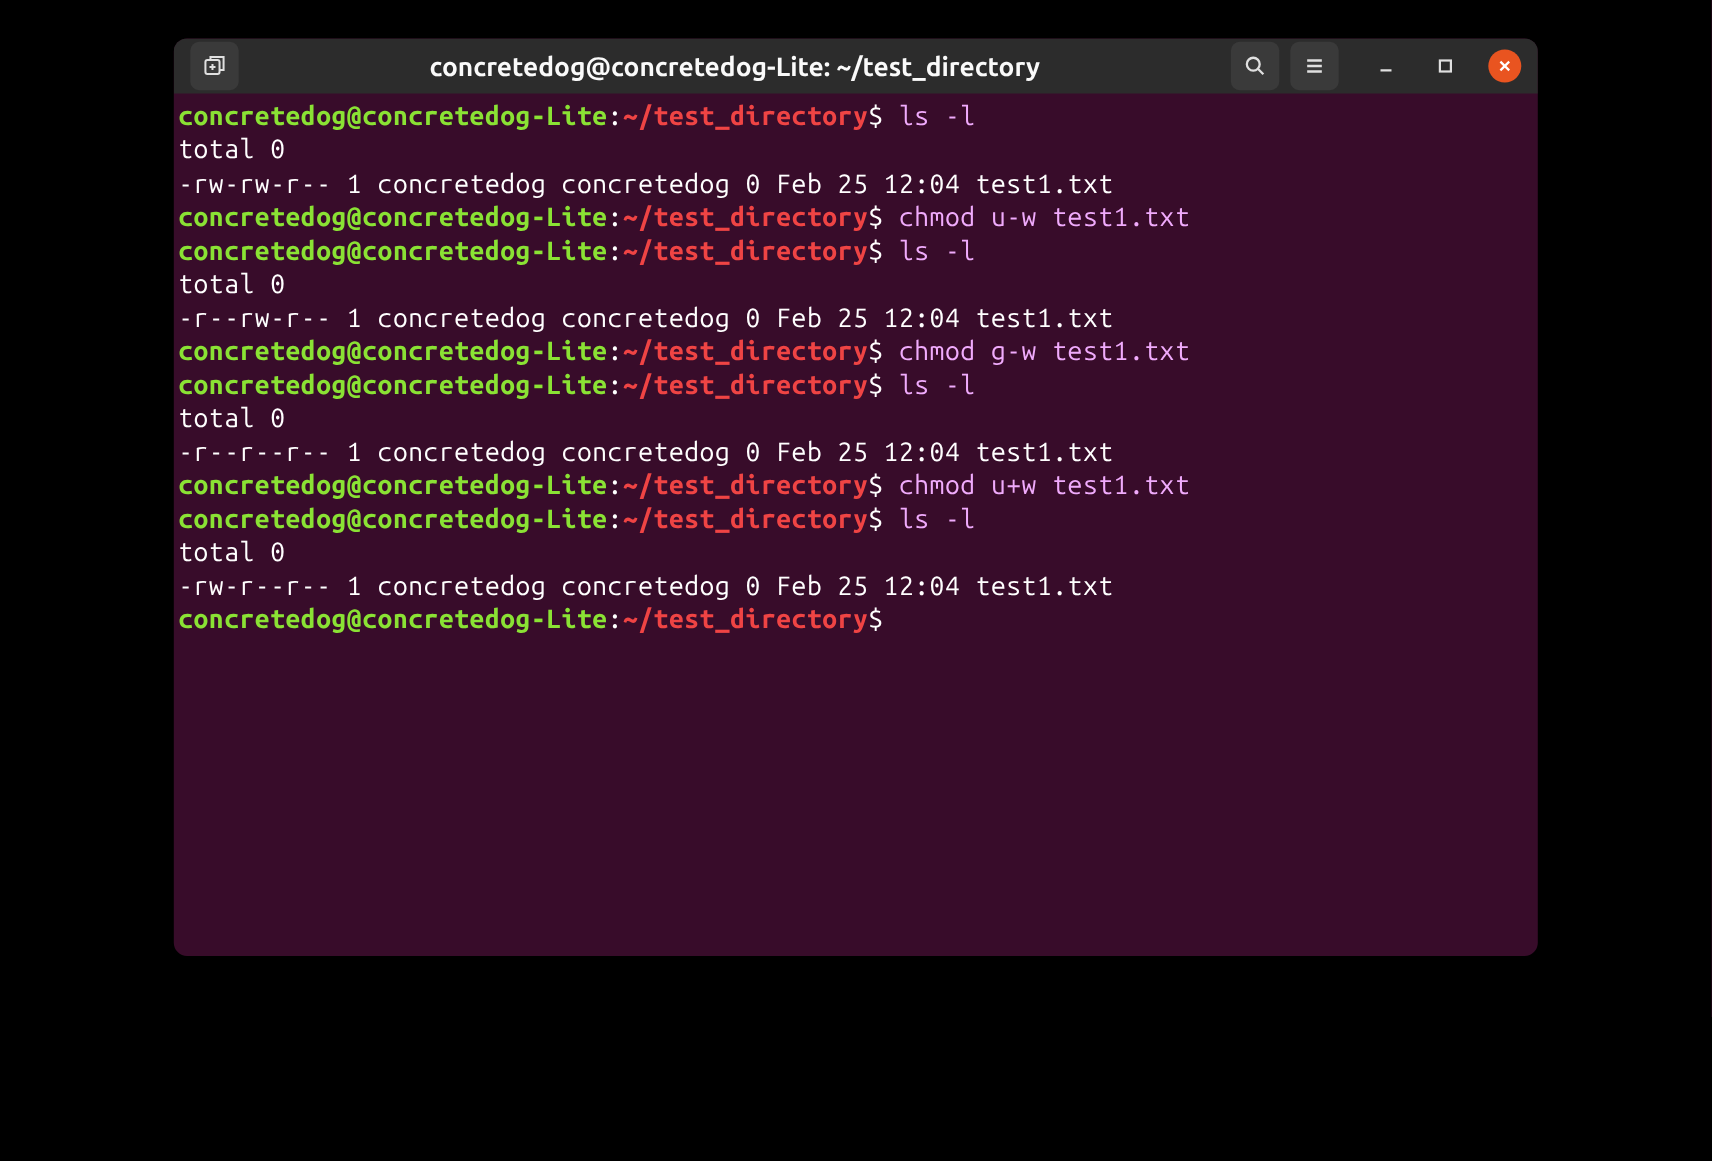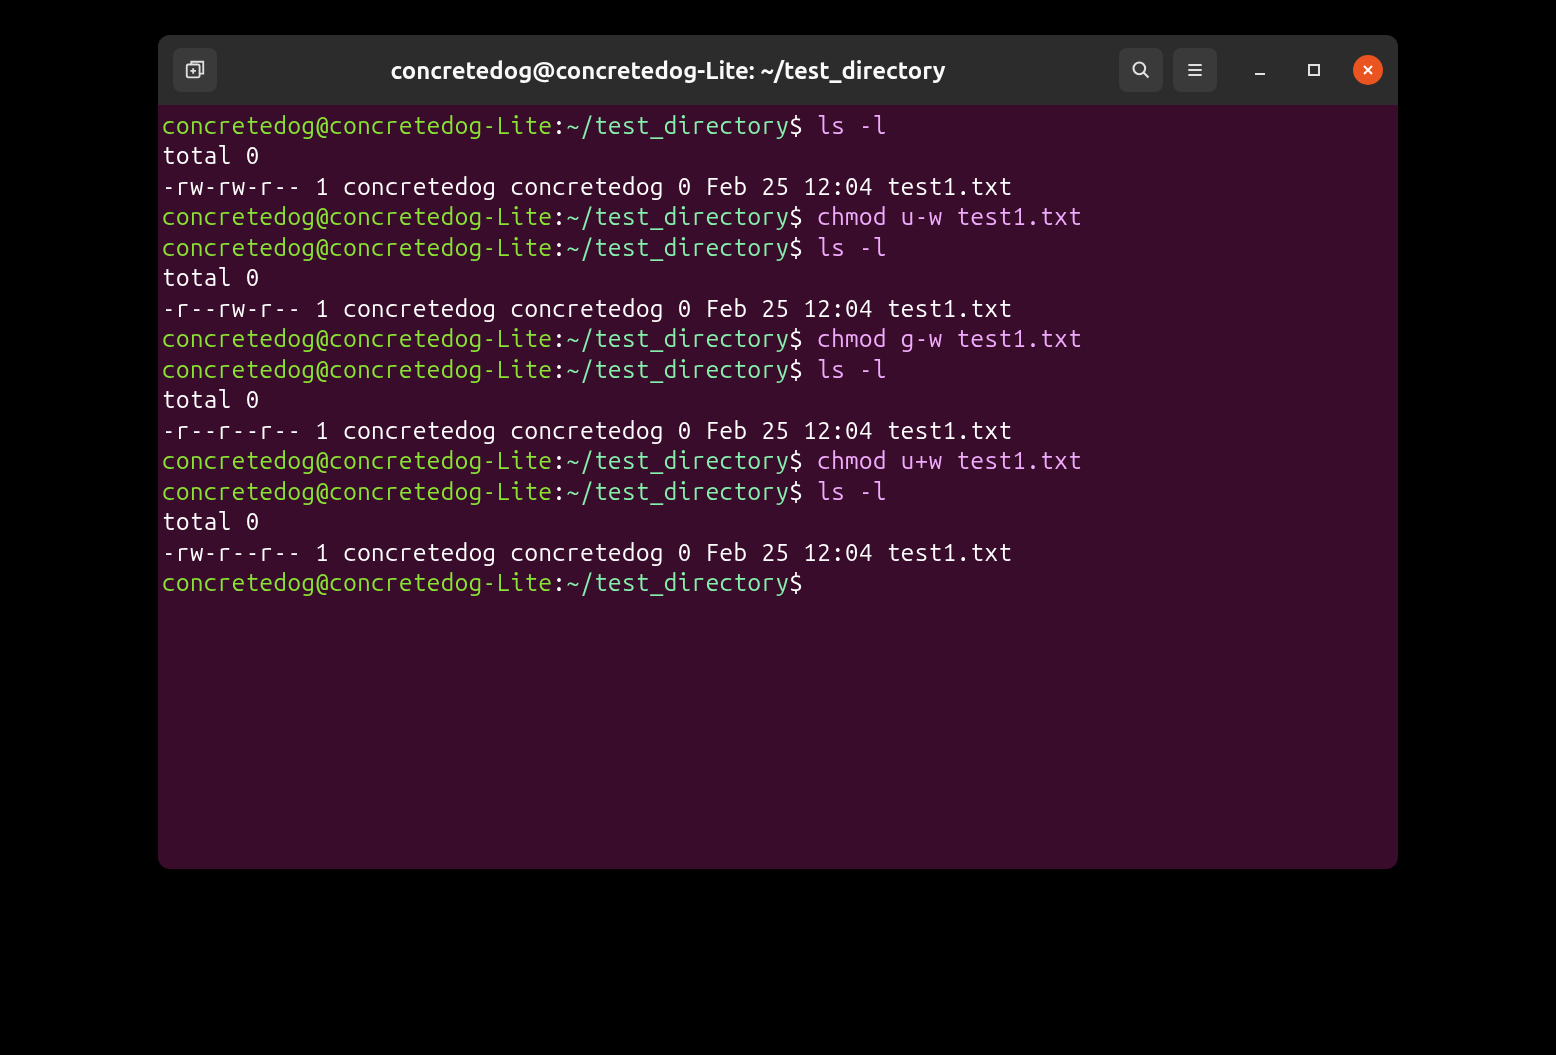--- a/index.html
+++ b/index.html
@@ -21,21 +21,21 @@
       width: 1240px;
       height: 834px;
       background: #380c2a;
       border-radius: 12px;
       overflow: hidden;
       box-shadow: 0 4px 20px rgba(0,0,0,0.5);
       display: flex;
       flex-direction: column;
     }
     .titlebar {
-      height: 70px;
+      height: 50px;
       background: #2c2c2c;
       display: flex;
       align-items: center;
       padding: 0 15px;
       gap: 10px;
     }
     .titlebar-btn {
       width: 44px;
       height: 44px;
       border-radius: 8px;
@@ -95,28 +95,28 @@
     }
     .terminal-body::-webkit-scrollbar-track {
       background: #380c2a;
     }
     .terminal-body::-webkit-scrollbar-thumb {
       background: #5a3248;
       border-radius: 5px;
     }
     .prompt-user {
       color: #8ae234;
-      font-weight: normal;
+      font-weight: bold;
     }
     .prompt-colon {
       color: #ffffff;
     }
     .prompt-path {
-      color: #86efac;
-      font-weight: normal;
+      color: #ef4444;
+      font-weight: bold;
     }
     .prompt-dollar {
       color: #ffffff;
     }
     .cmd {
       color: #f0abfc;
     }
     .output {
       color: #ffffff;
       text-align: center;

